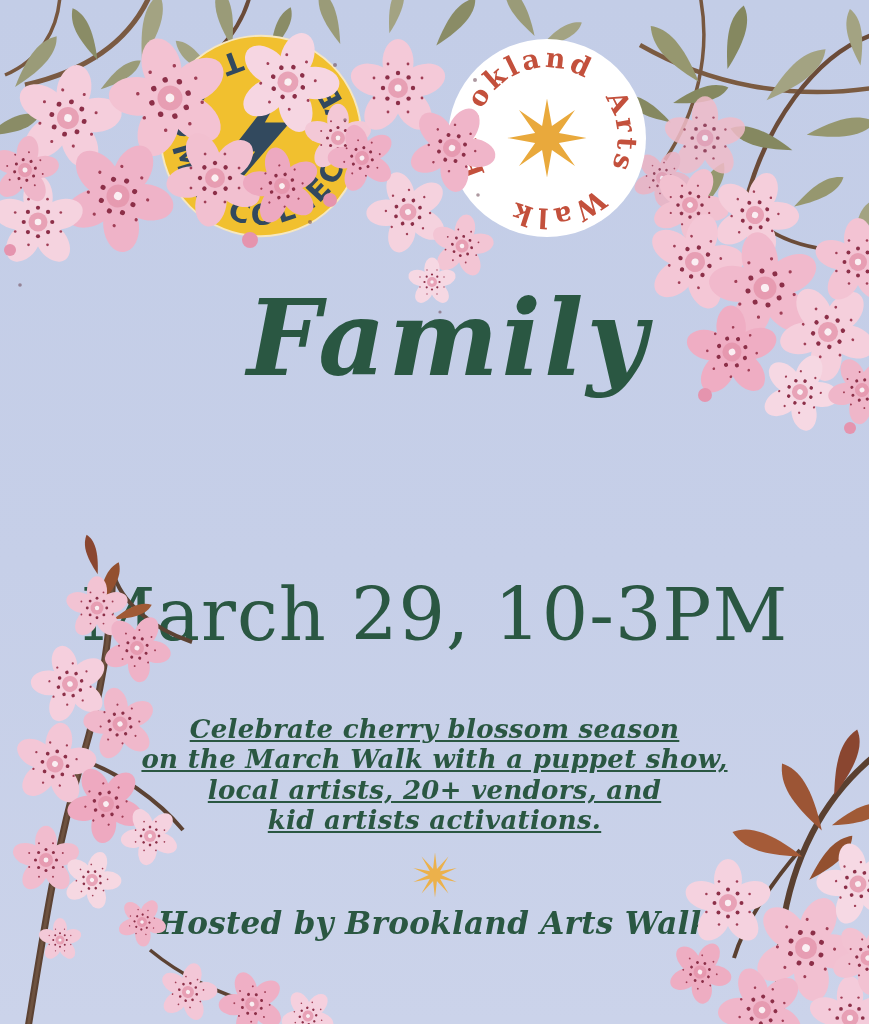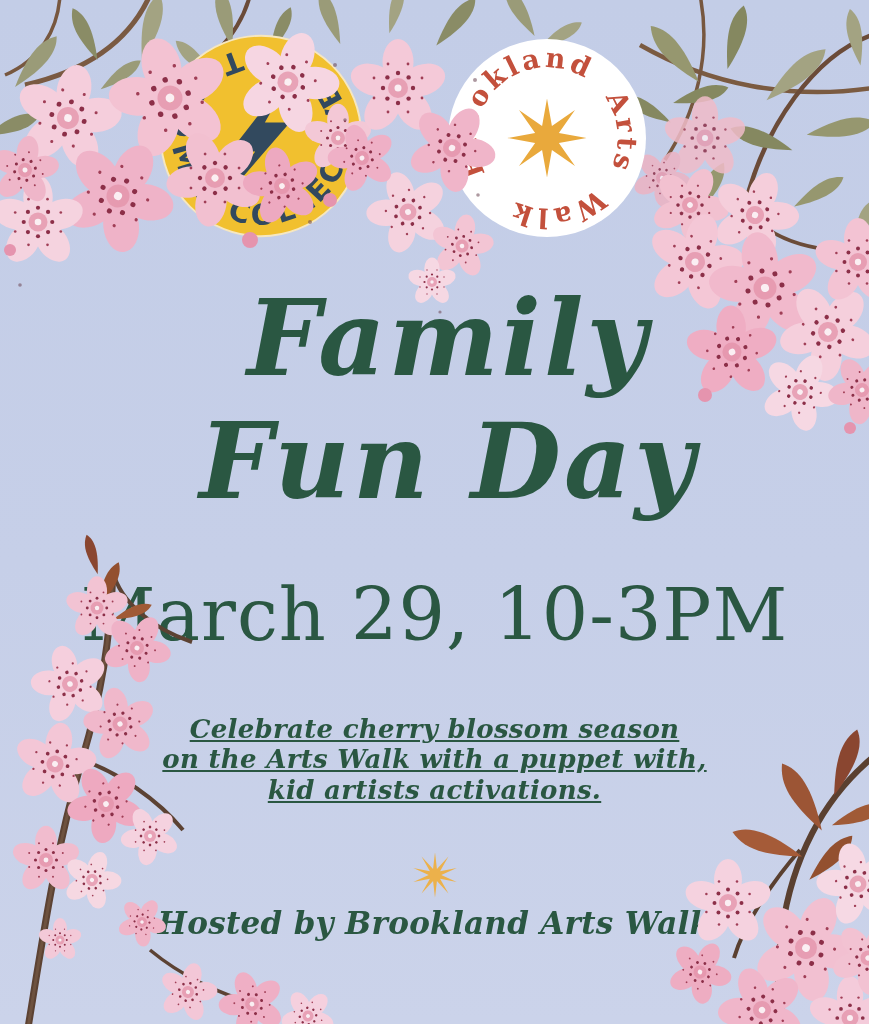--- a/index.html
+++ b/index.html
@@ -130,28 +130,28 @@
     <path id="arcBrookland" d="M -60.6,35 A 70,70 0 0 1 49.5,-49.5" fill="none"></path>
     <path id="arcArts" d="M 57.3,-40.2 A 70,70 0 0 1 60.6,35" fill="none"></path>
     <path id="arcWalk" d="M 49.5,49.5 A 70,70 0 0 1 -42.6,55.5" fill="none"></path>
     <text class="arc-serif" font-size="27" fill="#C3503C" textLength="186" lengthAdjust="spacing"><textPath href="#arcBrookland">Brookland</textPath></text>
     <text class="arc-serif" font-size="27" fill="#C3503C" textLength="72" lengthAdjust="spacing"><textPath href="#arcArts">Arts</textPath></text>
     <text class="arc-serif" font-size="27" fill="#C3503C" textLength="86" lengthAdjust="spacing"><textPath href="#arcWalk">Walk</textPath></text>
   </svg>
 
   <div class="textblock title z2">
     <div>Family</div>
-    <div>Fun Day</div>
   </div>
 
   <div class="textblock date z2">March 29, 10-3PM</div>
 
   <div class="textblock desc z2">
     <div>Celebrate cherry blossom season</div>
-    <div>on the Arts Walk with a puppet with,</div>
+    <div>on the March Walk with a puppet show,</div>
+    <div>local artists, 20+ vendors, and</div>
     <div>kid artists activations.</div>
   </div>
 
   <div class="textblock divider z2">
     <svg width="48" height="48" viewBox="-42 -42 84 84">
       <use href="#star10" fill="#ECB14B"></use>
     </svg>
   </div>
 
   <div class="textblock hosted z2">

